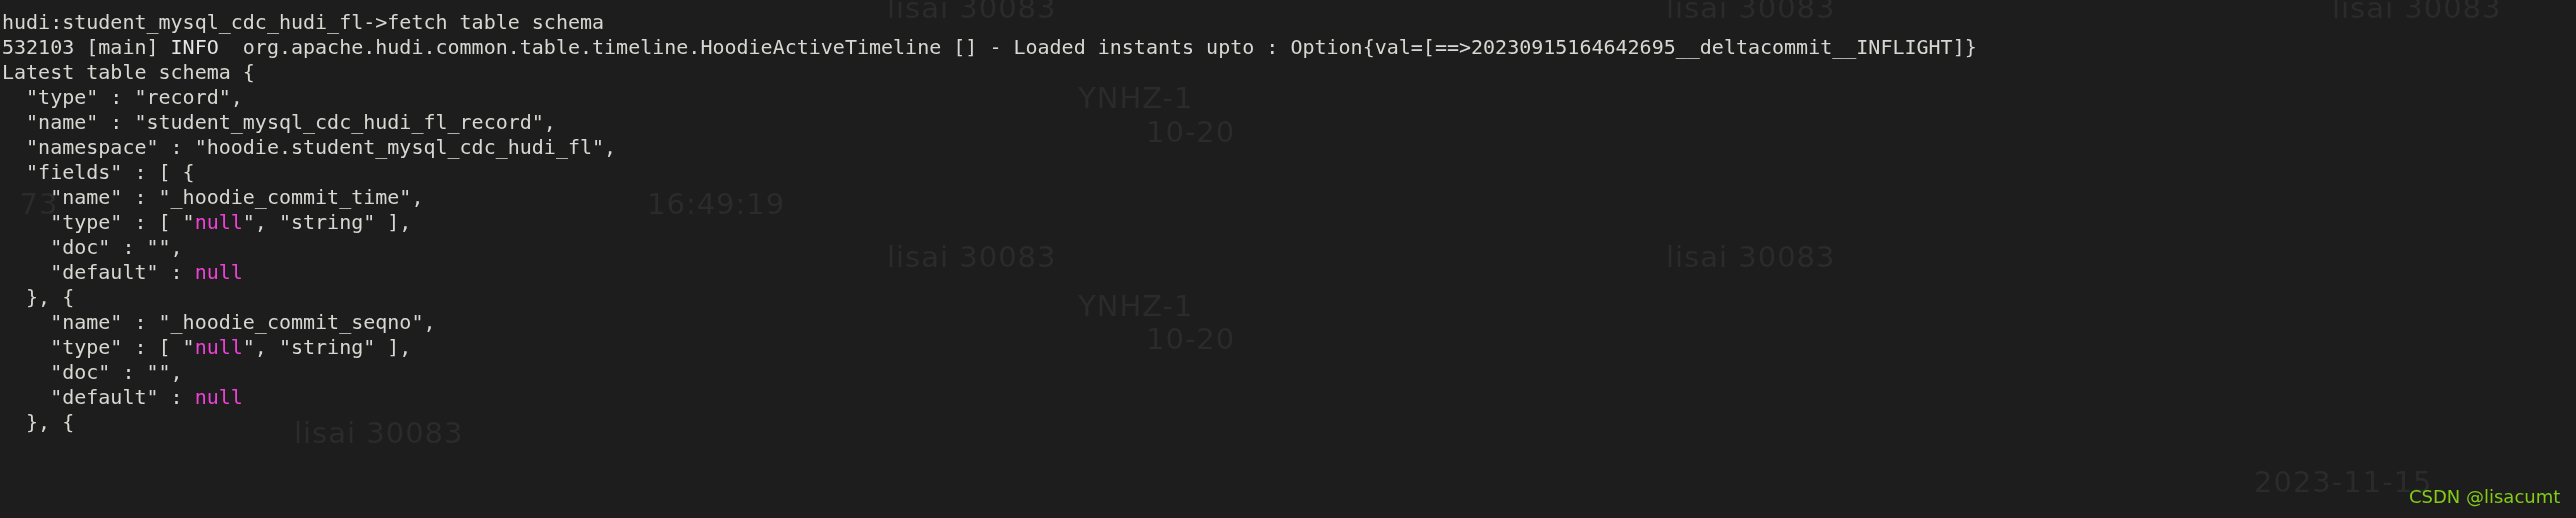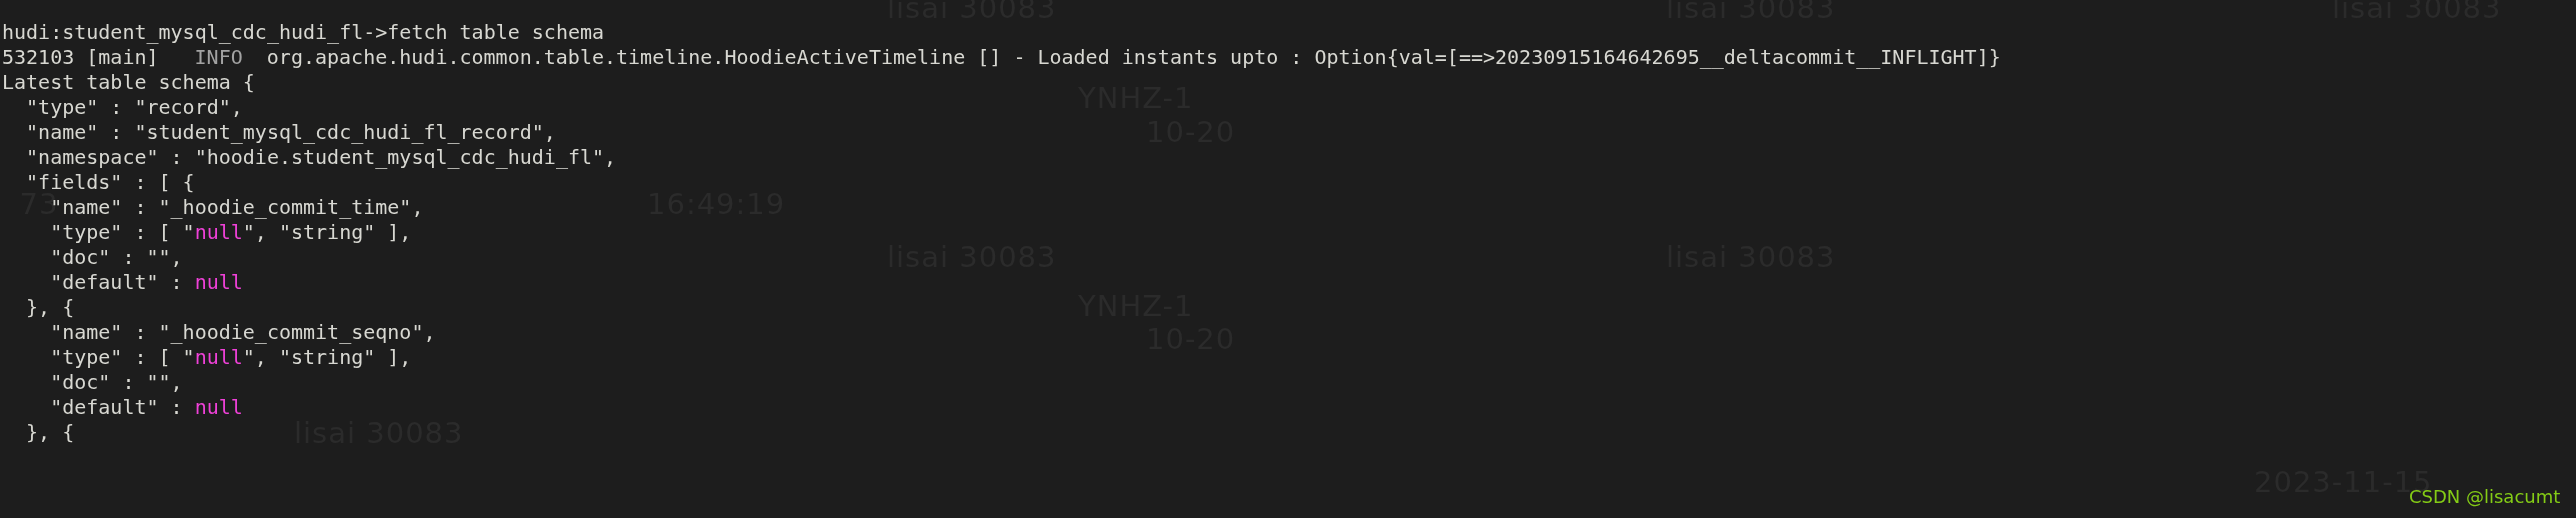--- a/index.html
+++ b/index.html
@@ -31,28 +31,28 @@
     position: absolute;
     color: #2b2b2b;
     font-family: "DejaVu Sans", "Liberation Sans", sans-serif;
     font-size: 29px;
     white-space: nowrap;
     letter-spacing: 1px;
   }
   #console-lines {
     position: relative;
     z-index: 1;
-    padding: 20px 0 0 2px;
+    padding: 10px 0 0 2px;
     white-space: pre;
   }
   .line {
     white-space: pre;
     height: 25px;
   }
-  .tok-info   { color: #a3a3a3; margin-left: 24px; }
+  .tok-info   { color: #e5e5e5; }
   .tok-null   { color: #ef41d8; text-align: center; }
   .tok-plain  { color: #d8d8d2; }
   #csdn-watermark {
     position: absolute;
     right: 15.7px;
     bottom: 9px;
     z-index: 2;
     color: #84cc16;
     font-family: "DejaVu Sans", "Liberation Sans", sans-serif;
     font-size: 18px;

